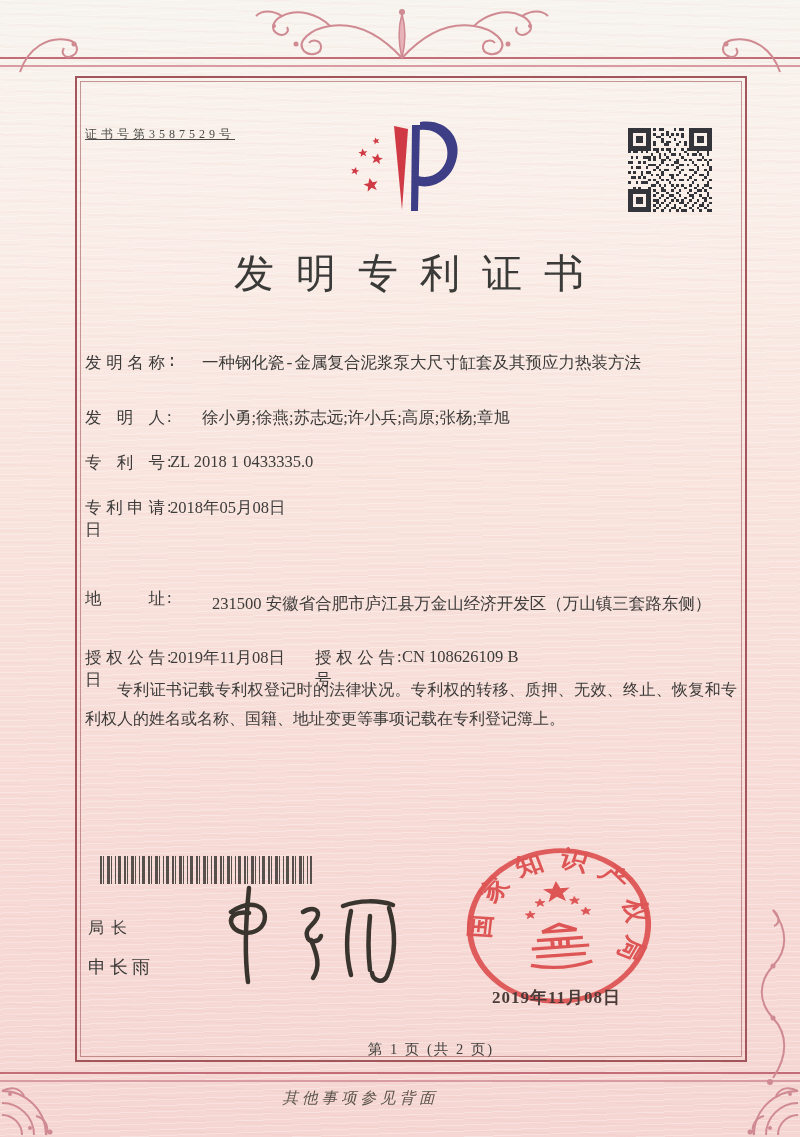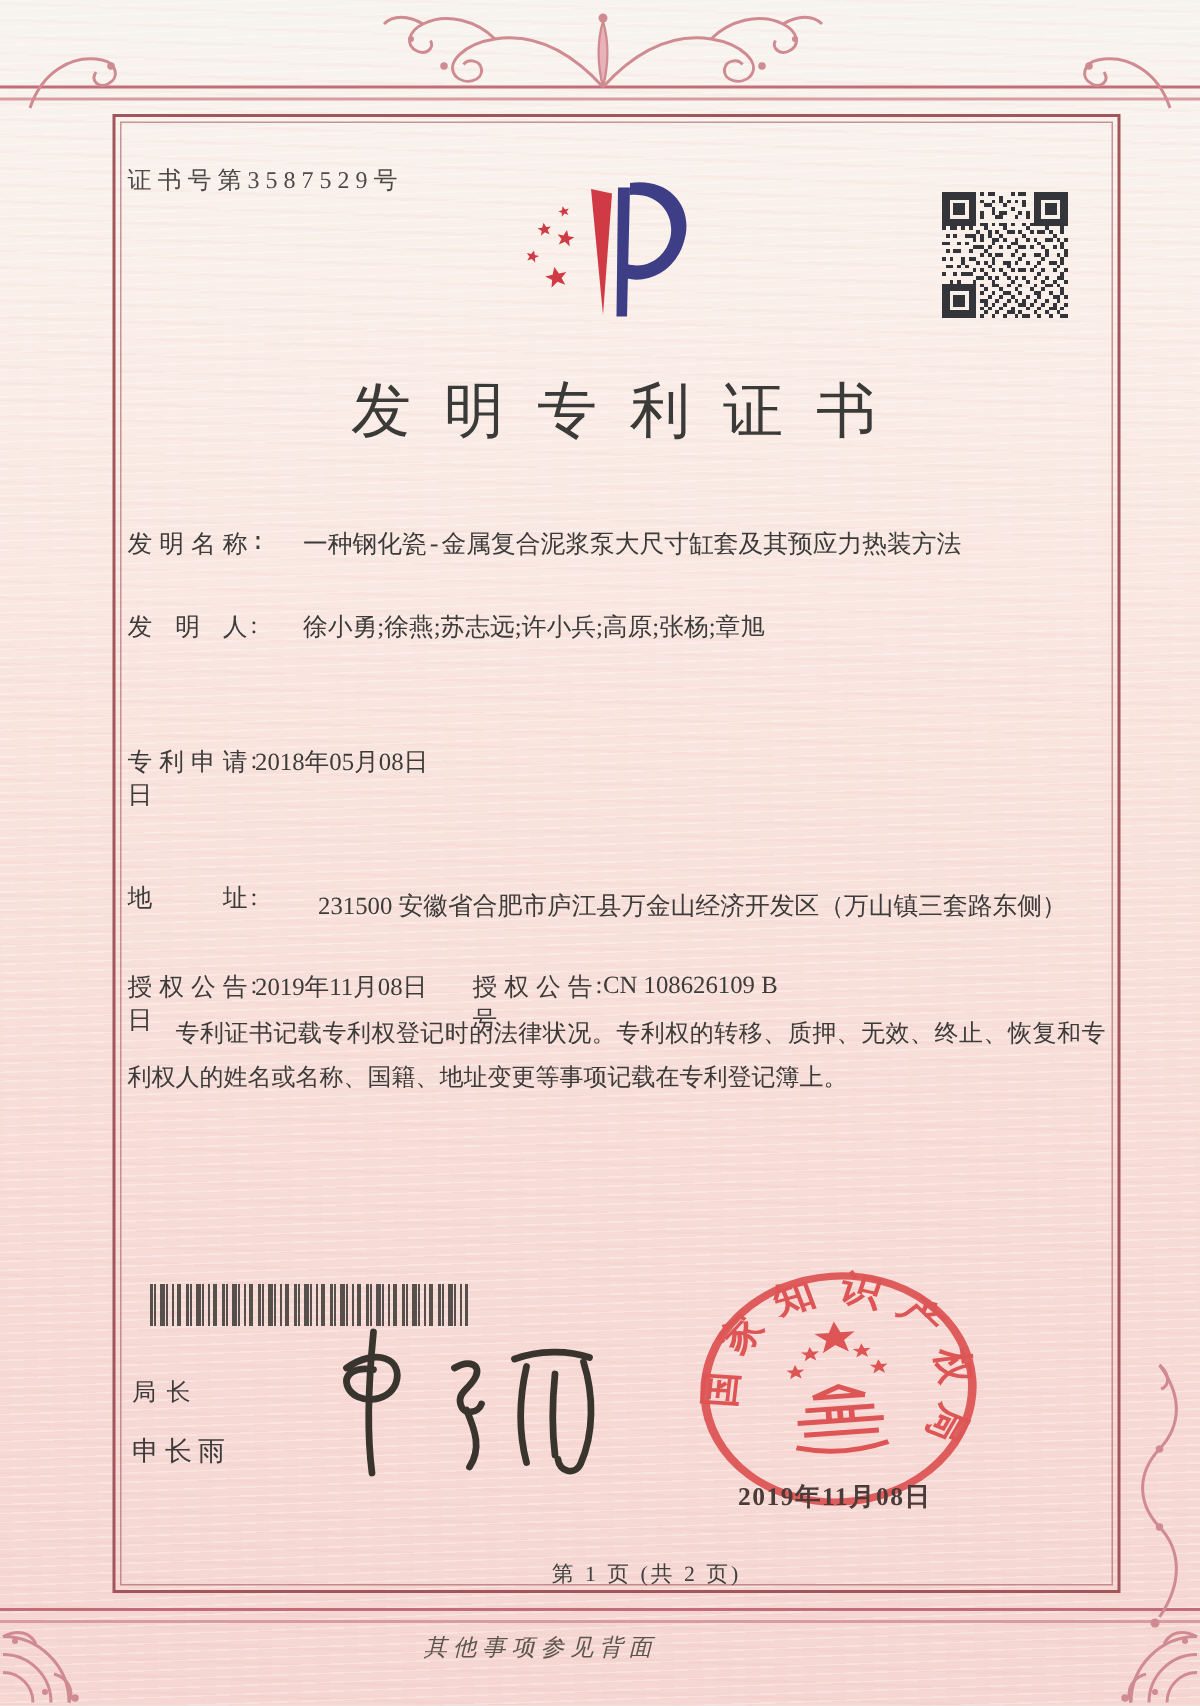--- a/index.html
+++ b/index.html
@@ -12,21 +12,21 @@
     background:
       repeating-linear-gradient(178deg, rgba(255,255,255,.28) 0 1px, rgba(255,255,255,0) 1px 6px),
       repeating-linear-gradient(2deg, rgba(224,150,150,.05) 0 2px, rgba(255,255,255,0) 2px 11px);
   }
   .abs{position:absolute;}
   
   .rule{position:absolute;left:0;right:0;height:6px;border-top:2px solid #c26d77;border-bottom:2px solid #d79ba1;}
   
   .frame{position:absolute;left:75px;top:76px;width:668px;height:982px;border:2px solid #a2565b;}
   .frame-inner{position:absolute;inset:3px;border:1px solid rgba(162,86,91,.6);}
-  .cert-no{left:85px;top:110px;font-size:16px;letter-spacing:4px;color:#4b4a46;}
+  .cert-no{left:85px;top:126px;font-size:12px;letter-spacing:4px;color:#4b4a46;text-decoration:underline;}
   .title{left:75px;top:246px;width:668px;text-align:center;font-size:40px;font-weight:normal;
          letter-spacing:22px;text-indent:22px;color:#3a3a38;}
   
   .frow{position:absolute;left:85px;right:60px;font-size:16.5px;color:#3c3b39;}
   .flabel{display:inline-block;width:80px;text-align:justify;text-align-last:justify;vertical-align:top;}
   .fcolon{display:inline-block;margin-left:2px;}
   .fval{position:absolute;top:0;white-space:nowrap;}
   .vx202{left:117px;text-align:center;} 
   .vx170{left:85px;}  
   .addrval{position:absolute;top:0;left:82px;width:560px;white-space:normal;text-indent:45px;line-height:31px;}
@@ -158,20 +158,24 @@
   <div class="abs title">发明专利证书</div>
 
   <div class="frow" style="top:352px;font-family:Liberation Mono, monospace;">
     <span class="flabel">发明名称</span><span class="fcolon">:</span>
     <span class="fval vx202">一种钢化瓷-金属复合泥浆泵大尺寸缸套及其预应力热装方法</span>
   </div>
   <div class="frow" style="top:407px;">
     <span class="flabel">发明人</span><span class="fcolon">:</span>
     <span class="fval vx202">徐小勇;徐燕;苏志远;许小兵;高原;张杨;章旭</span>
   </div>
+  <div class="frow" style="top:452px;">
+    <span class="flabel">专利号</span><span class="fcolon">:</span>
+    <span class="fval vx170">ZL 2018 1 0433335.0</span>
+  </div>
   <div class="frow" style="top:497px;">
     <span class="flabel">专利申请日</span><span class="fcolon">:</span>
     <span class="fval vx170">2018年05月08日</span>
   </div>
   <div class="frow" style="top:588px;">
     <span class="flabel">地址</span><span class="fcolon">:</span>
     <span class="addrval">231500 安徽省合肥市庐江县万金山经济开发区（万山镇三套路东侧）</span>
   </div>
   <div class="frow" style="top:647px;">
     <span class="flabel">授权公告日</span><span class="fcolon">:</span>

